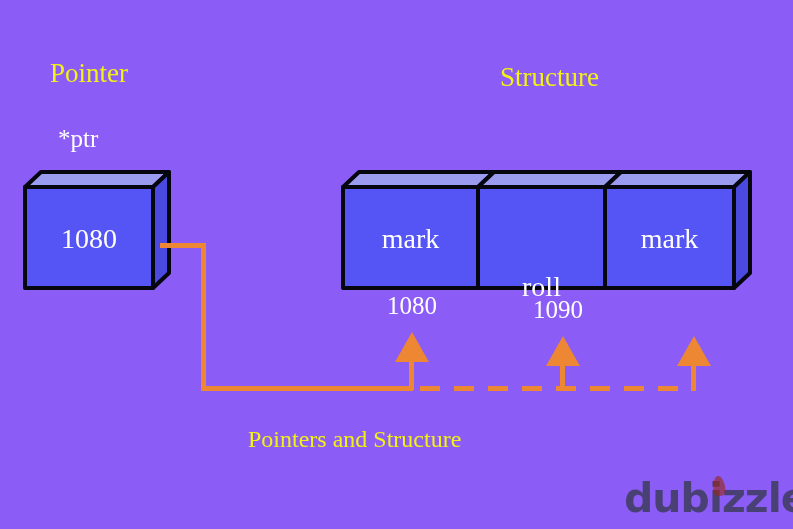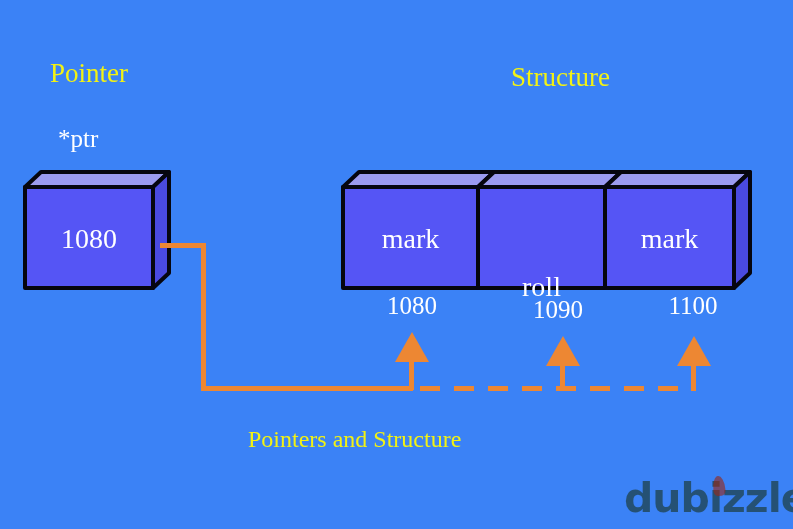--- a/index.html
+++ b/index.html
@@ -4,37 +4,37 @@
 <style>
   html, body {
     margin: 0;
     padding: 0;
     background: #2e3d1c;
   }
   #canvas {
     position: relative;
     width: 793px;
     height: 529px;
-    background: #3b82f6;
+    background: #8b5cf6;
     overflow: hidden;
     font-family: "Liberation Serif", "DejaVu Serif", serif;
   }
 
   
   .label {
     position: absolute;
     white-space: nowrap;
     line-height: 1;
   }
   .title-yellow {
     color: #f2f214;
     font-size: 27px;
   }
   #lbl-pointer   { left: 50px;  top: 60px; }
-  #lbl-structure { left: 500px; top: 64px; margin-left: 11px; }
+  #lbl-structure { left: 500px; top: 64px; }
   #lbl-ptr-var   { left: 58px;  top: 126px; font-size: 25px; color:#ffffff; }
   #caption       { left: 248px; top: 427px; font-size: 24px; }
 
   .addr {
     position: absolute;
     font-size: 25px;
     color: #ffffff;
     text-align: center;
     line-height: 1;
     white-space: nowrap;
@@ -142,21 +142,20 @@
       <rect x="262" y="17" width="129" height="101" fill="#5555f5" stroke="#06060f" stroke-width="4" stroke-linejoin="round"></rect>
     </svg>
 
     <div class="box-text" style="top:55px; left:0px; width:135px;">mark</div>
     <div class="box-text" style="top:55px; left:135px; width:127px;margin-top:48px;">roll</div>
     <div class="box-text" style="top:55px; left:262px; width:129px;">mark</div>
   </div>
 
   <div class="addr" id="addr-0">1080</div>
   <div class="addr" id="addr-1">1090</div>
-  <div class="addr" id="addr-2">1100</div>
 
   <div class="wire" style="left:160px; top:243px; width:46px; height:5px;"></div>
   <div class="wire" style="left:201px; top:243px; width:5px; height:148px;"></div>
   <div class="wire" style="left:201px; top:386px; width:212px; height:5px;"></div>
 
   <div class="wire" style="left:409px; top:358px; width:5px; height:32px;"></div>
   <div class="arrow-head" style="left:395px; top:332px;"></div>
 
   <div class="wire-dash-h" style="left:420px; top:386px; width:275px;"></div>
 

